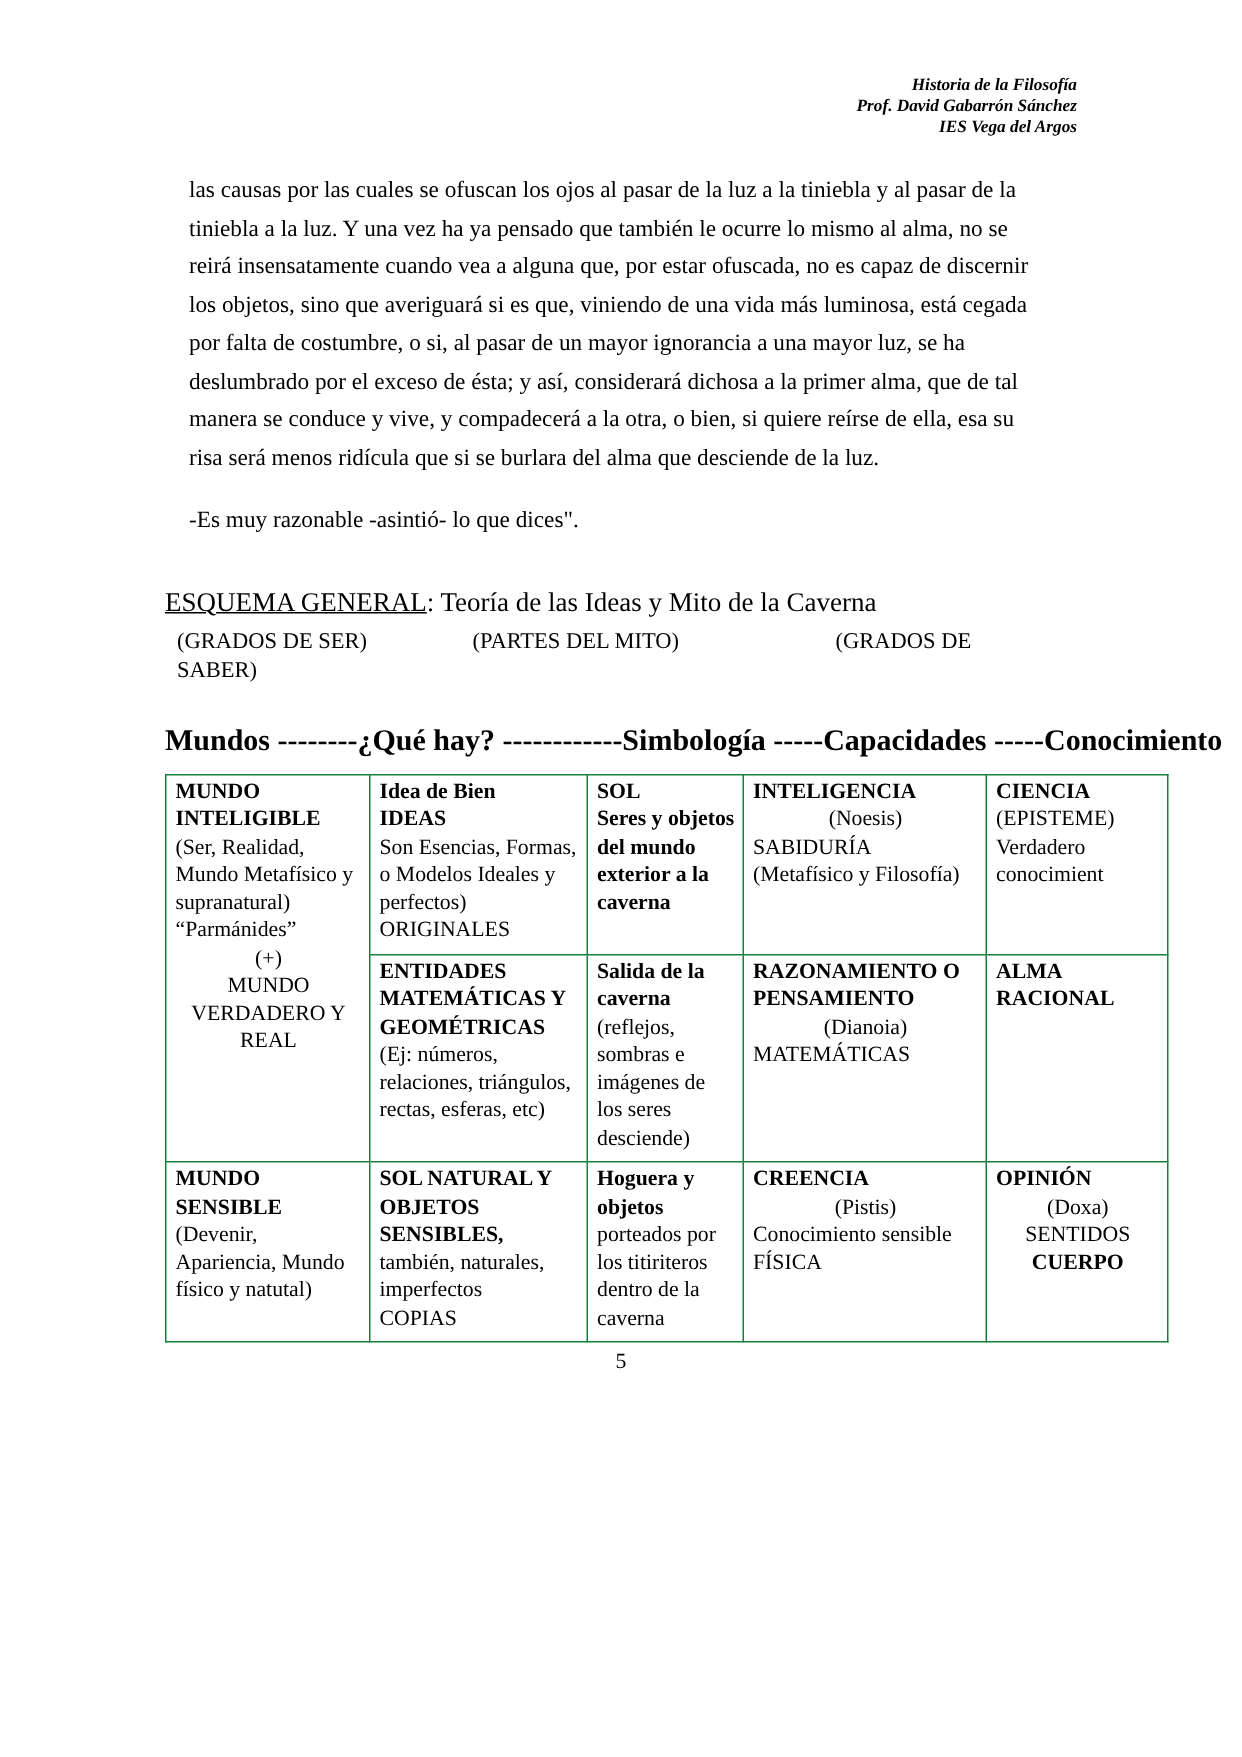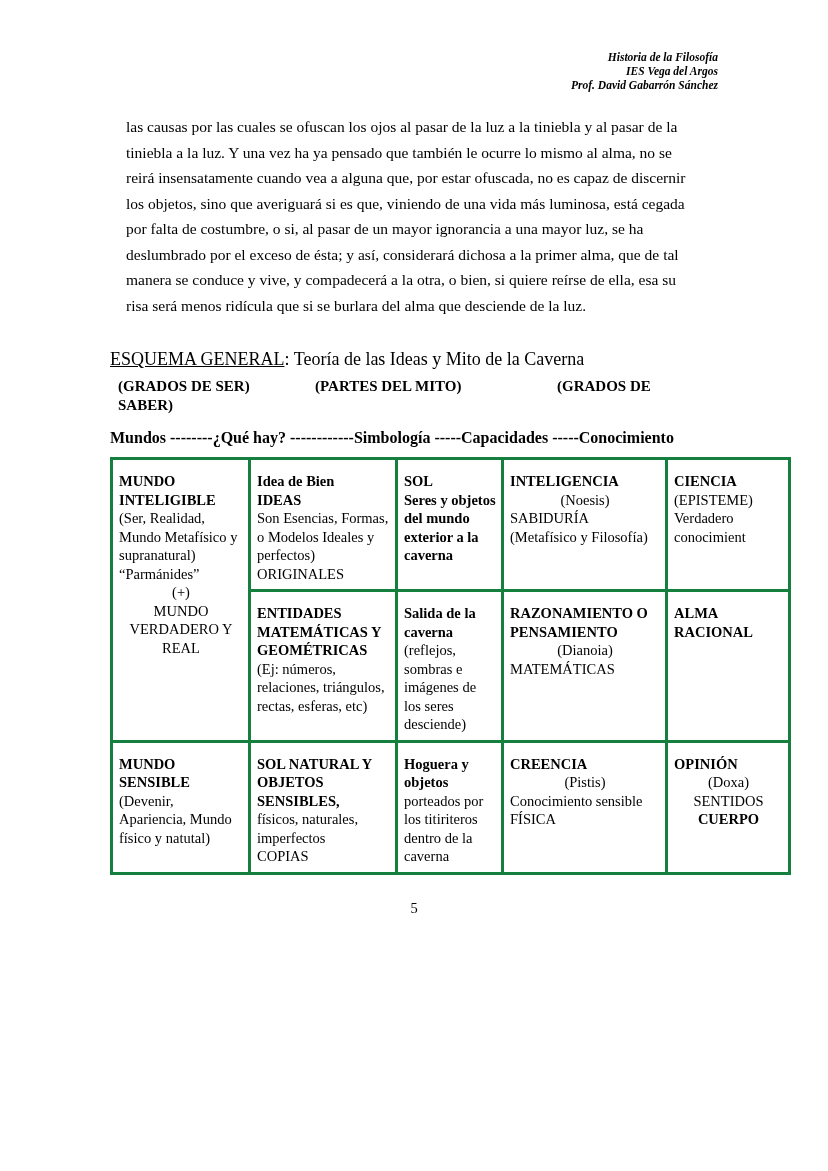--- a/index.html
+++ b/index.html
@@ -74,47 +74,46 @@
   .cols-sub {
     position: relative;
     height: 40px;
     margin-top: 6px;
     font-size: 15px;
     line-height: 19px;
   }
   .cols-sub span {
     position: absolute;
     white-space: nowrap;
-    font-weight: bold;
   }
   .cs-ser { left: 8px; top: 0; }
   .cs-partes { left: 205px; top: 0; }
   .cs-saber { left: 447px; top: 0; }
   .cs-saber2 { left: 8px; top: 19px; }
 
   .flow-line {
-    margin-top: 12px;
+    margin-top: 24px;
     font-weight: bold;
-    font-size: 16px;
+    font-size: 20px;
     letter-spacing: 0px;
     white-space: nowrap;
   }
 
   table.schema {
     margin-top: 10px;
     border-collapse: collapse;
     width: 608px;
     table-layout: fixed;
     font-size: 14.5px;
     line-height: 18.5px;
   }
   table.schema td {
-    border: 3px solid #15803d;
+    border: 1px solid #15803d;
     vertical-align: top;
-    padding: 12px 5px 6px 6px;
+    padding: 2px 5px 6px 6px;
   }
   .c1 { width: 124px; }
   .c2 { width: 133px; }
   .c3 { width: 92px; }
   .c4 { width: 150px; }
   .c5 { width: 109px; }
 
   .b { font-weight: bold; }
   .center { text-align: center; }
   .sp-top { margin-top: 14px; }
@@ -131,26 +130,27 @@
     font-size: 14.5px;
   }
 </style>
 </head>
 <body>
 
 <div class="page">
 
   <div class="header">
     <div>Historia de la Filosofía</div>
+    <div>Prof. David Gabarrón Sánchez</div>
     <div>IES Vega del Argos</div>
-    <div>Prof. David Gabarrón Sánchez</div>
   </div>
 
   <div class="body-text">
     <p>las causas por las cuales se ofuscan los ojos al pasar de la luz a la tiniebla y al pasar de la tiniebla a la luz. Y una vez ha ya pensado que también le ocurre lo mismo al alma, no se reirá insensatamente cuando vea a alguna que, por estar ofuscada, no es capaz de discernir los objetos, sino que averiguará si es que, viniendo de una vida más luminosa, está cegada por falta de costumbre, o si, al pasar de un mayor ignorancia a una mayor luz, se ha deslumbrado por el exceso de ésta; y así, considerará dichosa a la primer alma, que de tal manera se conduce y vive, y compadecerá a la otra, o bien, si quiere reírse de ella, esa su risa será menos ridícula que si se burlara del alma que desciende de la luz.</p>
+    <p class="dialog-line">-Es muy razonable -asintió- lo que dices".</p>
   </div>
 
   <div class="section-title">
     <span class="underlined">ESQUEMA GENERAL</span><span>: Teoría de las Ideas y Mito de la Caverna</span>
   </div>
 
 
   <div class="cols-sub">
     <span class="cs-ser">(GRADOS DE SER)</span>
     <span class="cs-partes">(PARTES DEL MITO)</span>
@@ -210,21 +210,21 @@
         <p class="cell-p b sp-top-lg">ALMA RACIONAL</p>
       </td>
     </tr>
     <tr>
       <td class="c1">
         <p class="cell-p b">MUNDO SENSIBLE</p>
         <p class="cell-p">(Devenir, Apariencia, Mundo físico y natutal)</p>
       </td>
       <td class="c2">
         <p class="cell-p b">SOL NATURAL Y OBJETOS SENSIBLES,</p>
-        <p class="cell-p">físicos, naturales, imperfectos</p>
+        <p class="cell-p">también, naturales, imperfectos</p>
         <p class="cell-p sp-top">COPIAS</p>
       </td>
       <td class="c3">
         <p class="cell-p b">Hoguera y objetos</p>
         <p class="cell-p">porteados por los titiriteros dentro de la caverna</p>
       </td>
       <td class="c4">
         <p class="cell-p b">CREENCIA</p>
         <p class="cell-p center">(Pistis)</p>
         <p class="cell-p sp-top">Conocimiento sensible</p>

